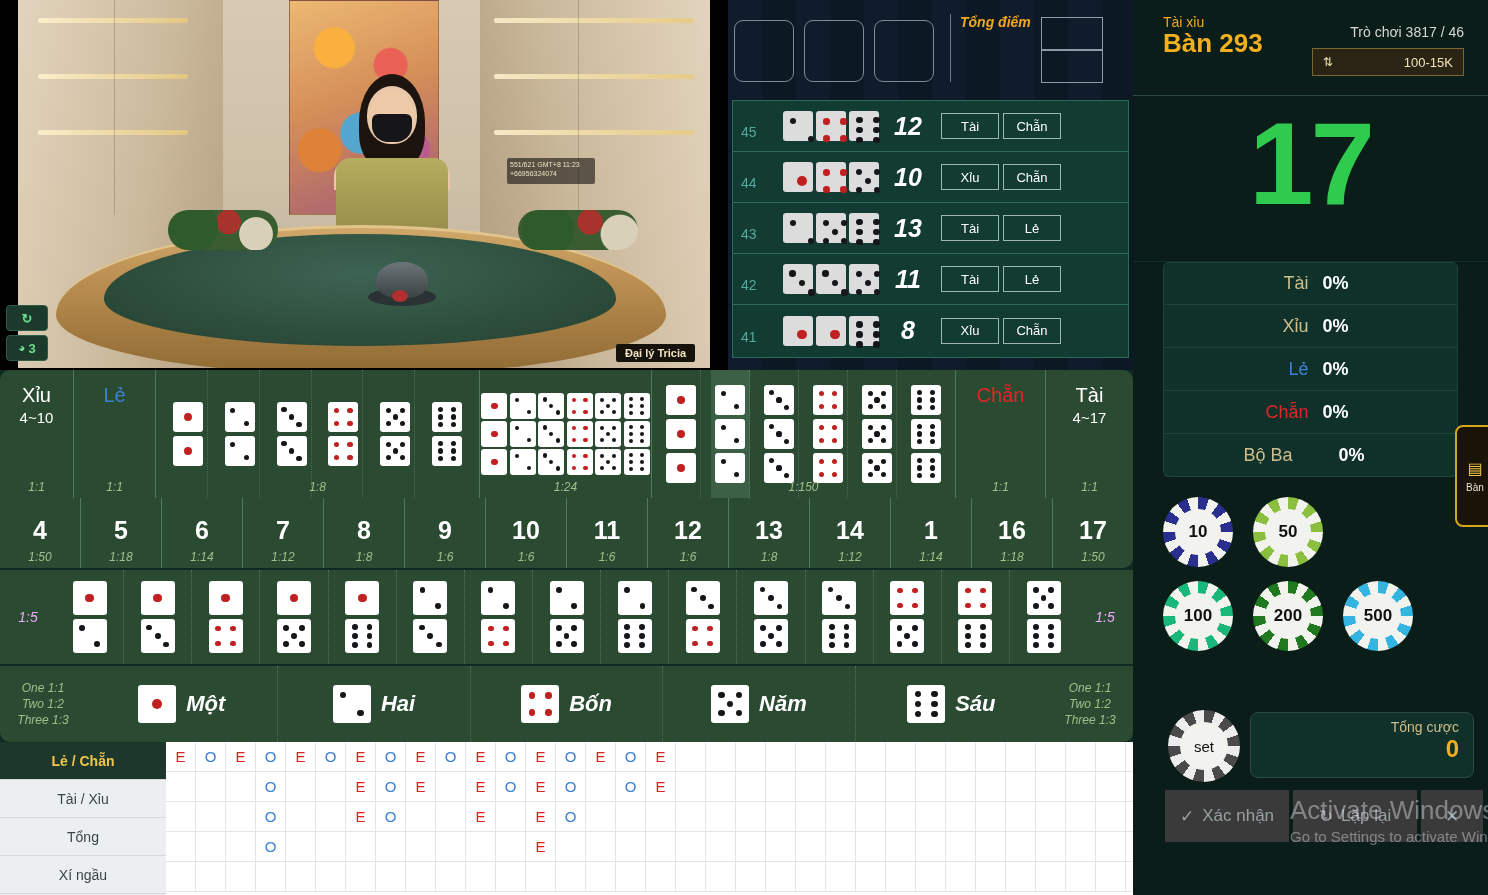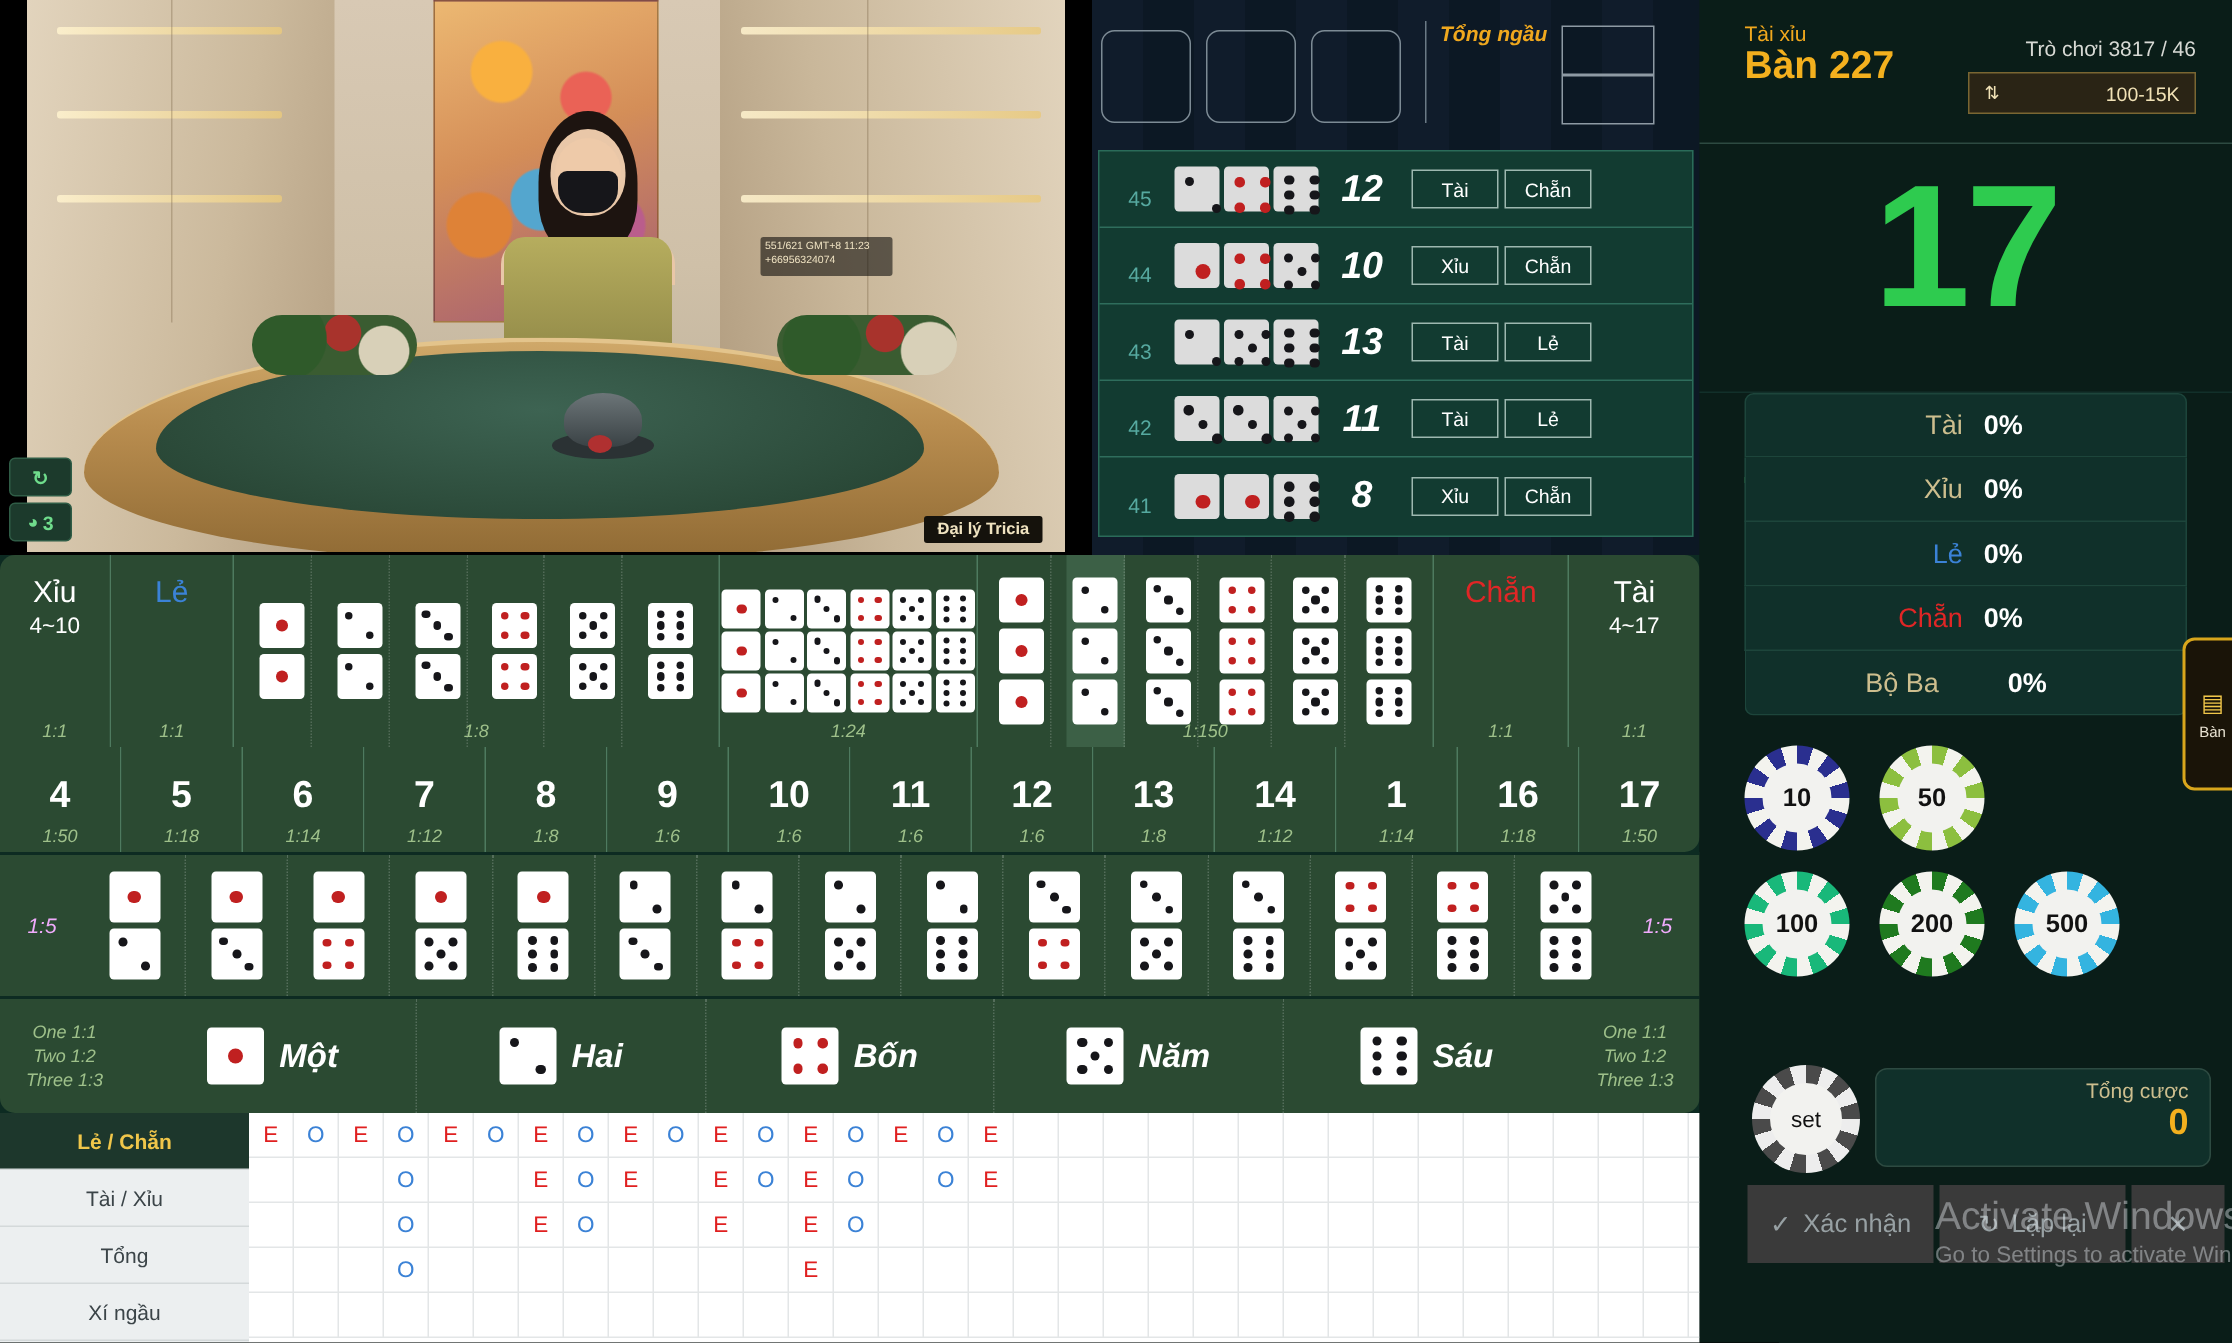--- a/index.html
+++ b/index.html
@@ -68,21 +68,21 @@
   }
   .hist-top{position:relative;height:100px;}
   .card-slot{position:absolute;top:20px;width:60px;height:62px;border:1px solid #7d8b95;border-radius:9px;}
   .tong-diem{position:absolute;left:232px;top:14px;color:#f0a81e;font-size:14px;font-style:italic;font-weight:bold;}
   .vbar{position:absolute;left:222px;top:14px;width:1px;height:68px;background:#6b7a86;}
   .score-box{position:absolute;left:313px;width:62px;height:33px;border:1px solid #8e9aa4;}
   .hist-rows{position:absolute;left:4px;top:100px;width:397px;height:258px;background:#123b31;
     border:1px solid #2a6b59;}
   .hrow{display:flex;align-items:center;height:51px;padding:0 8px;border-bottom:1px solid #2e6d5c;}
   .hrow:last-child{border-bottom:none;}
-  .hnum{width:38px;text-align:center;color:#56a9a0;font-size:14px;margin-top:12px;}
+  .hnum{width:38px;color:#56a9a0;font-size:14px;margin-top:12px;}
   .hdice{display:flex;gap:3px;margin-left:4px;}
   .hsum{width:58px;text-align:center;color:#fff;font-size:25px;font-weight:bold;font-style:italic;}
   .htag{border:1px solid #9db8b0;color:#fff;font-size:13px;width:58px;height:26px;
     display:flex;align-items:center;justify-content:center;}
   .htags{display:flex;gap:4px;margin-left:4px;}
 
   
   .die{background:#fff;border-radius:3px;display:grid;position:relative;}
   .die.sm{width:26px;height:26px;}
   .die.md{width:30px;height:30px;}
@@ -242,21 +242,21 @@
       </div>
     </div>
   </div>
 
   <div class="history">
     <div class="hist-top">
       <div class="card-slot" style="left:6px;"></div>
       <div class="card-slot" style="left:76px;"></div>
       <div class="card-slot" style="left:146px;"></div>
       <div class="vbar"></div>
-      <div class="tong-diem">Tổng ngầu</div>
+      <div class="tong-diem">Tổng điểm</div>
       <div class="score-box" style="top:17px;"></div>
       <div class="score-box" style="top:50px;"></div>
     </div>
     <div class="hist-rows">
         <div class="hrow">
           <div class="hnum">45</div>
           <div class="hdice">
             <div class="die hist">
               <i class="pip" style="width: 6.46px; height: 6.46px; left: 7.03px; top: 7.03px;"></i>
               <i class="pip" style="width: 6.46px; height: 6.46px; left: 24.51px; top: 24.51px;"></i>
@@ -1225,21 +1225,21 @@
         <div class="rgCell" style="left: 960px; top: 30px;"></div>
         <div class="rgCell" style="left: 960px; top: 60px;"></div>
         <div class="rgCell" style="left: 960px; top: 90px;"></div>
         <div class="rgCell" style="left: 960px; top: 120px;"></div>
       </div>
   </div>
 
   <div class="right">
     <div class="rhead">
       <div class="kicker">Tài xỉu</div>
-      <div class="table-name">Bàn 227</div>
+      <div class="table-name">Bàn 293</div>
       <div class="game-no">Trò chơi 3817 / 46</div>
       <div class="limit-box">
         <span style="font-size:12px;">⇅</span>
         <span>100-15K</span>
       </div>
     </div>
     <div class="timer">
       <div class="big">17</div>
       <div class="unit">Giây</div>
       <div class="timerbar">

